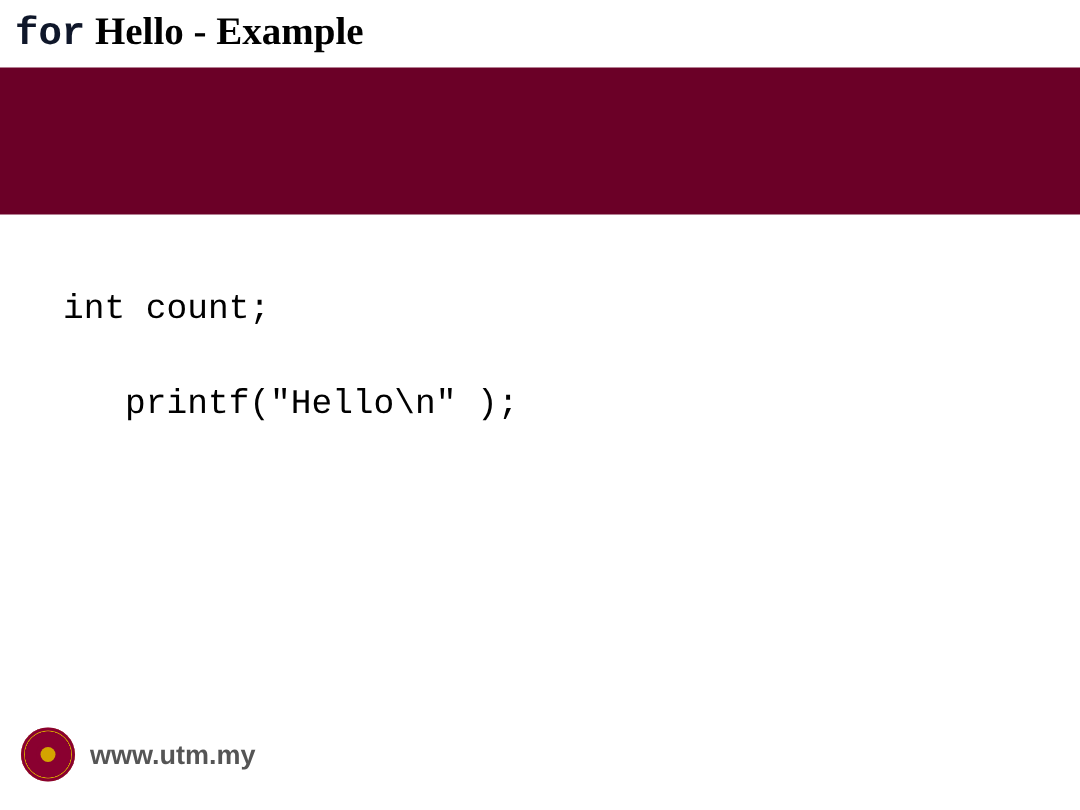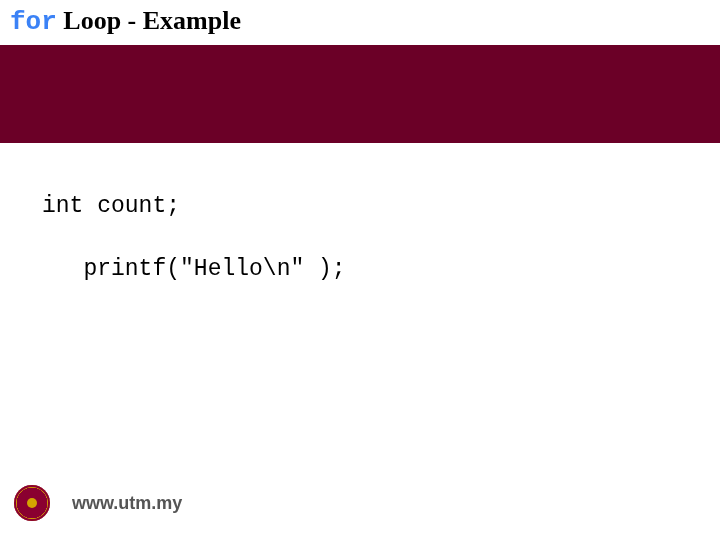--- a/index.html
+++ b/index.html
@@ -17,21 +17,21 @@
     position: relative;
   }
   .title-band {
     background: #ffffff;
     padding: 6px 10px 8px 10px;
   }
   .title-band .mono {
     font-family: 'Courier New', Courier, monospace;
     font-weight: bold;
     font-size: 26px;
-    color: #3b82f6;
+    color: #0f172a;
   }
   .title-band .serif {
     font-family: Georgia, 'Times New Roman', serif;
     font-weight: bold;
     font-size: 26px;
     color: #000;
   }
   .content {
     padding: 48px 24px 0 42px;
   }
@@ -47,21 +47,21 @@
   }
   .footer {
     position: absolute;
     left: 0;
     bottom: 0;
     width: 100%;
     height: 74px;
     display: flex;
     align-items: center;
     padding-left: 14px;
-    gap: 22px;
+    gap: 10px;
   }
   .logo {
     width: 36px;
     height: 36px;
     border-radius: 50%;
     background: radial-gradient(circle at 50% 50%, #d4a400 0%, #d4a400 22%, #8a0030 23%, #8a0030 60%, #d4a400 61%, #d4a400 70%, #8a0030 71%);
     box-shadow: inset 0 0 0 2px #8a0030;
     position: relative;
     flex-shrink: 0;
   }
@@ -79,21 +79,21 @@
     font-family: Arial, Helvetica, sans-serif;
     font-weight: bold;
     font-size: 18px;
     color: #555;
   }
 </style>
 </head>
 <body>
 
 <div class="title-band">
-  <span class="mono">for</span><span class="serif"> Loop - Example</span>
+  <span class="mono">for</span><span class="serif"> Hello - Example</span>
 </div>
 <div class="header"></div>
 
 <div class="content">
   <div class="code">int count;</div>
   <div class="gap"></div>
   <div class="code">   printf("Hello\n" );</div>
 </div>
 
 <div class="footer">

